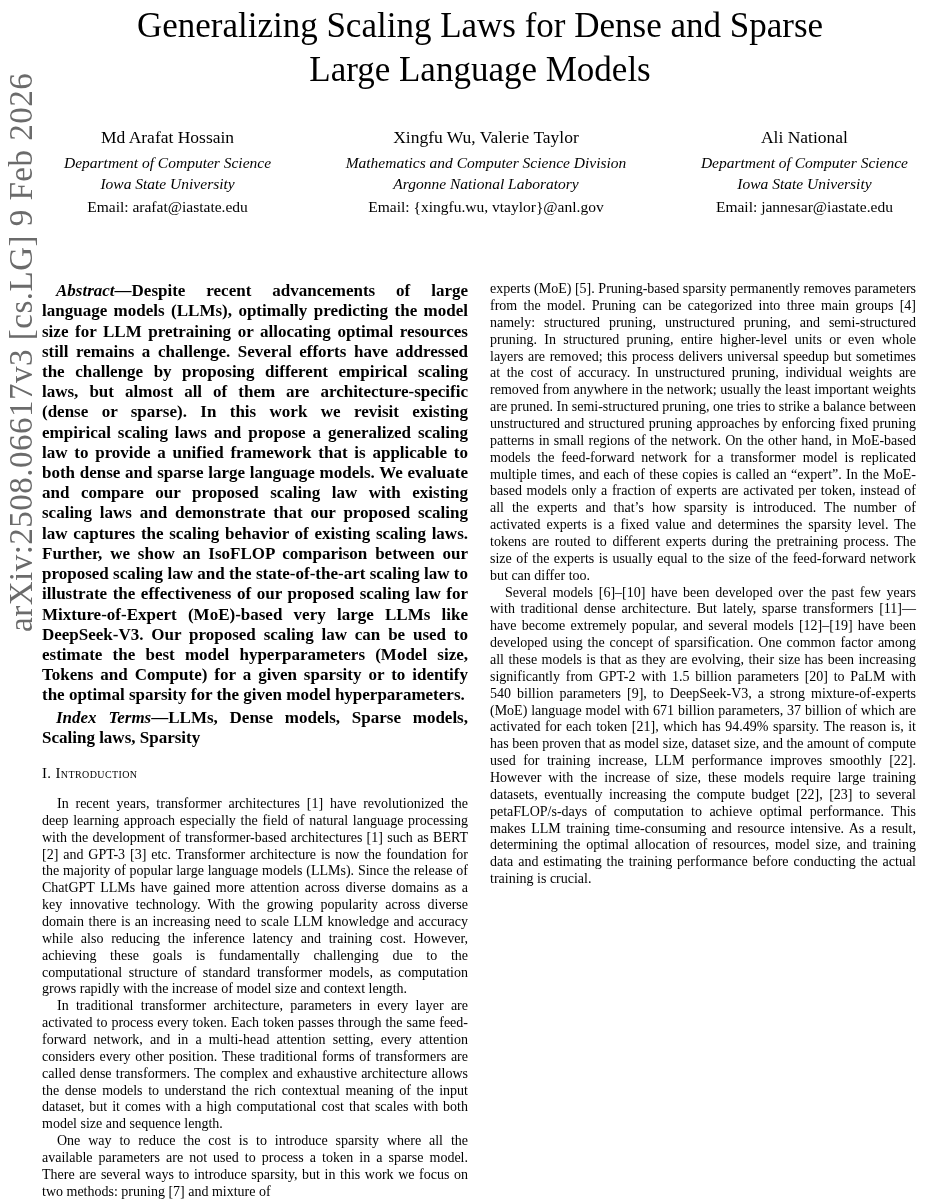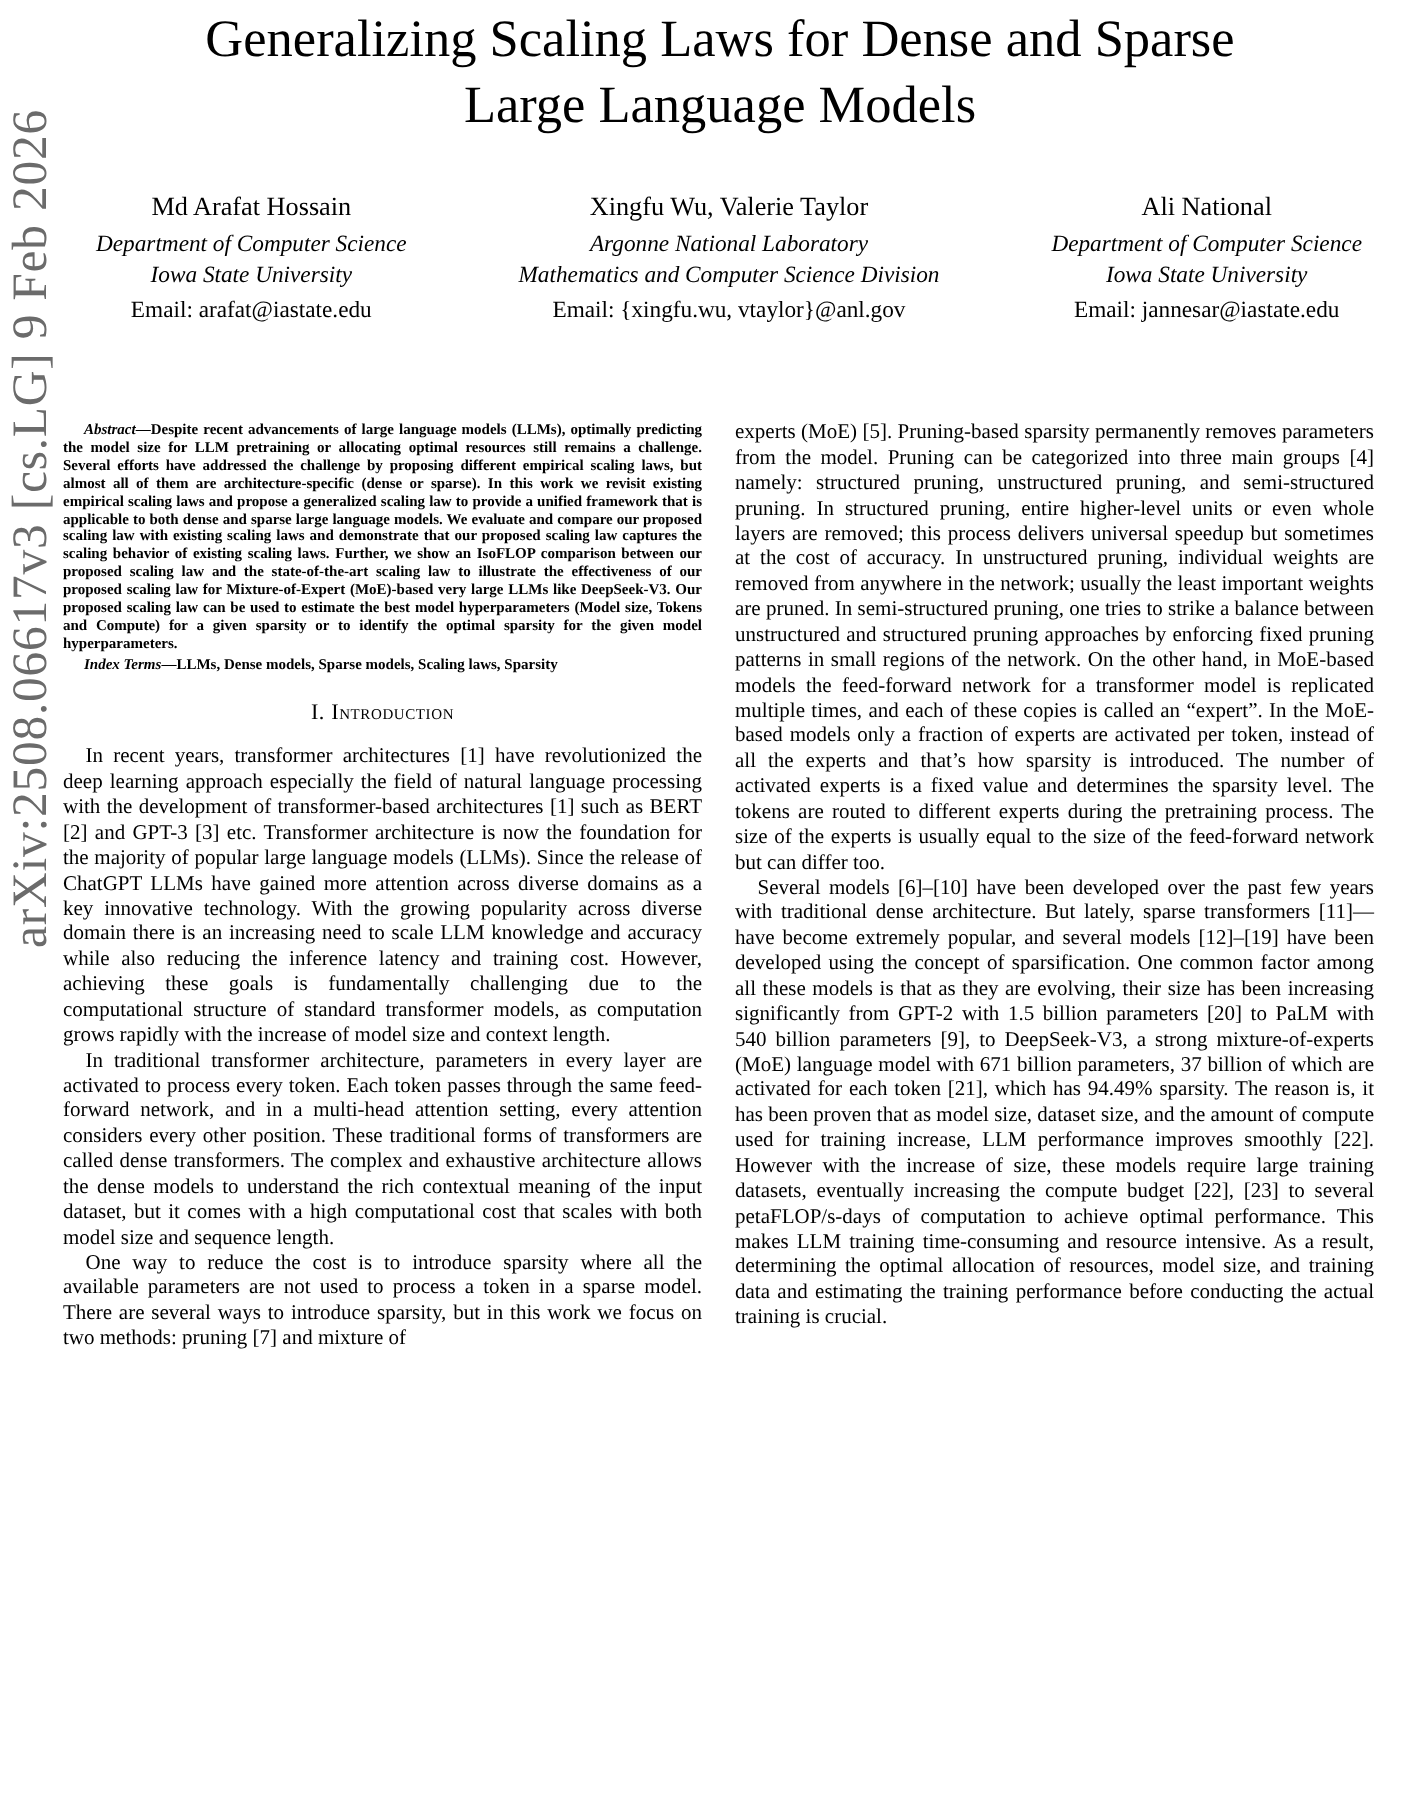--- a/index.html
+++ b/index.html
@@ -50,28 +50,28 @@
     margin-top: 64px;
   }
   .col {
     width: 426px;
     text-align: justify;
     font-size: 14px;
     line-height: 1.205;
   }
   .abstract, .index-terms {
     font-weight: bold;
-    font-size: 10px;
+    font-size: 17px;
     line-height: 1.19;
     text-indent: 14px;
   }
   .index-terms { margin-top: 2px; }
   .abs-label, .idx-label { font-style: italic; }
   .section-heading {
-    text-align: center;
+    text-align: left;
     font-size: 14.8px;
     font-weight: 400;
     font-variant: small-caps;
     letter-spacing: 0.4px;
     margin: 17px 0 13px 0;
   }
   .body-para { text-indent: 15px; }
   .body-para.no-indent { text-indent: 0; }
 </style>
 </head>
@@ -88,22 +88,22 @@
 
     <div class="authors">
       <div class="author">
         <div class="author-name">Md Arafat Hossain</div>
         <div class="author-affil">Department of Computer Science</div>
         <div class="author-affil">Iowa State University</div>
         <div class="author-email">Email: arafat@iastate.edu</div>
       </div>
       <div class="author">
         <div class="author-name">Xingfu Wu, Valerie Taylor</div>
+        <div class="author-affil">Mathematics and Computer Science Division</div>
         <div class="author-affil">Argonne National Laboratory</div>
-        <div class="author-affil">Mathematics and Computer Science Division</div>
         <div class="author-email">Email: {xingfu.wu, vtaylor}@anl.gov</div>
       </div>
       <div class="author">
         <div class="author-name">Ali National</div>
         <div class="author-affil">Department of Computer Science</div>
         <div class="author-affil">Iowa State University</div>
         <div class="author-email">Email: jannesar@iastate.edu</div>
       </div>
     </div>
   </header>

